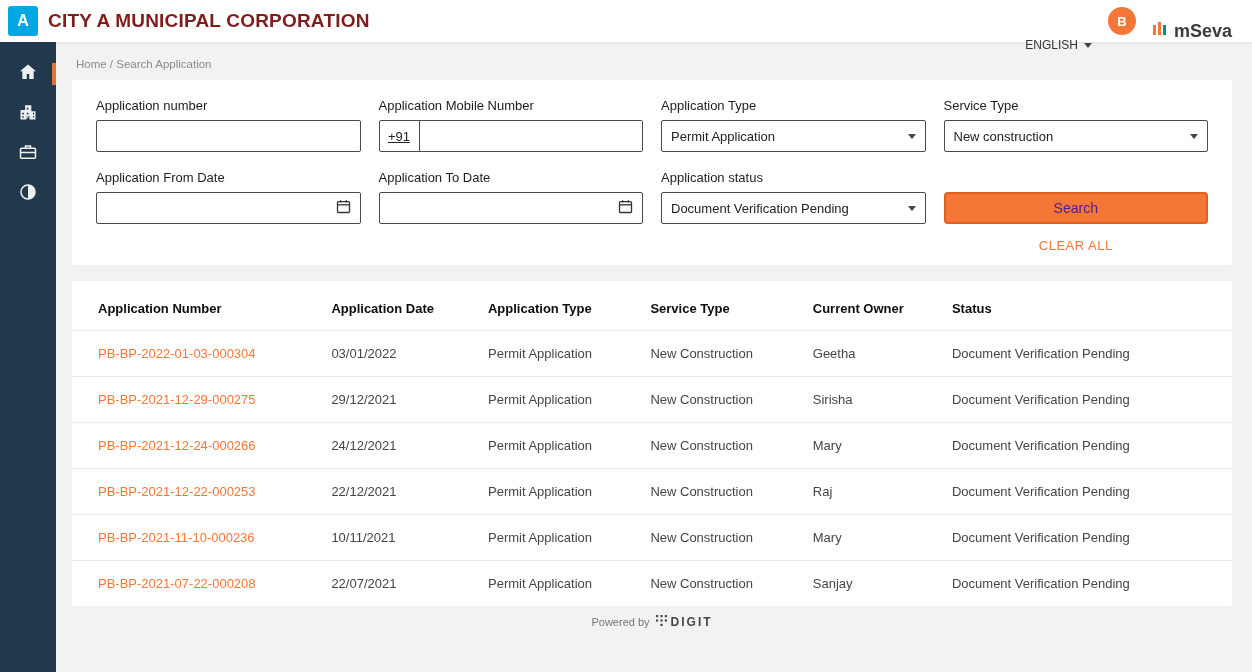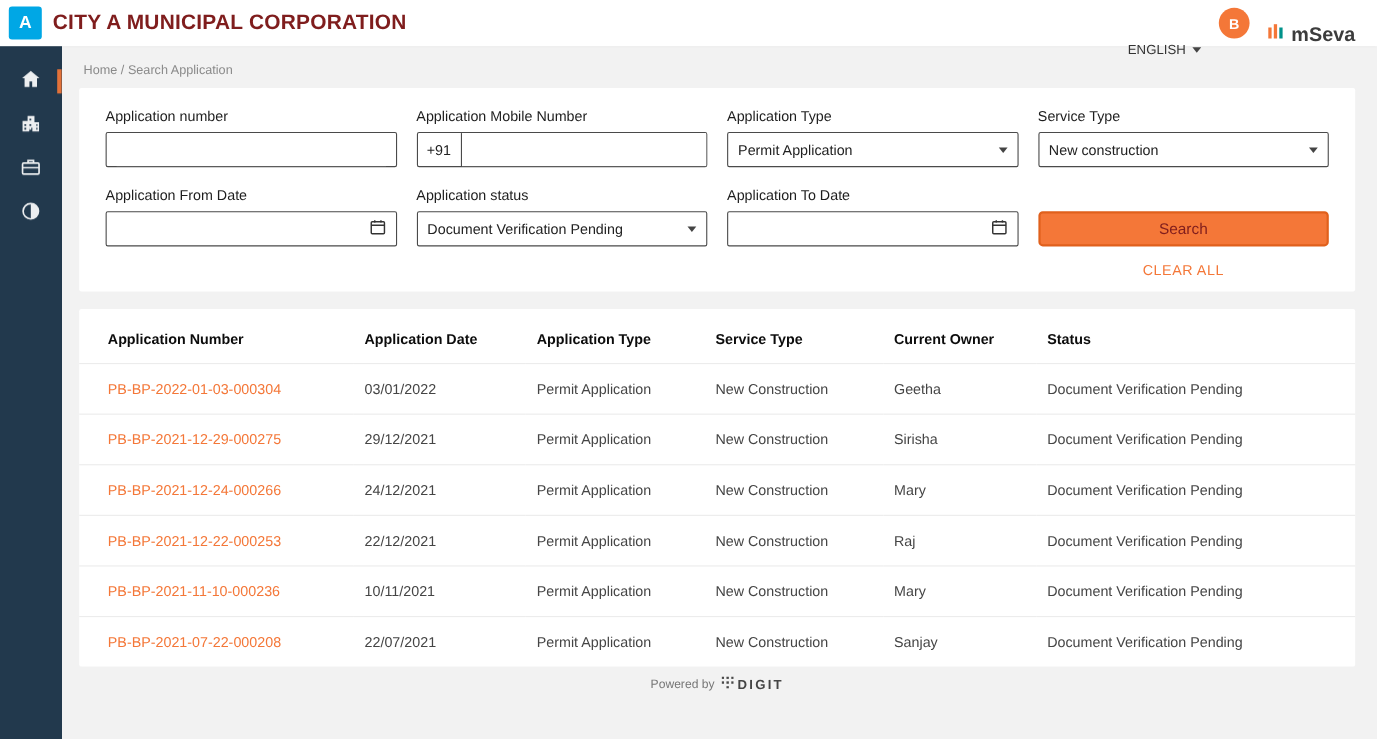--- a/index.html
+++ b/index.html
@@ -25,27 +25,27 @@
   .content { position:absolute; top:42px; left:56px; width:1196px; padding:8px 20px 0 16px; }
   .breadcrumb { font-size:11.5px; color:#8a8a8a; padding:8px 0 10px 4px; }
   .card { background:#fff; border-radius:2px; }
 
   
   .search-card { padding:18px 24px 12px; margin-bottom:16px; }
   .form-grid { display:grid; grid-template-columns:repeat(4,1fr); column-gap:18px; row-gap:18px; }
   .field label { display:block; font-size:13px; color:#1d1d1d; margin-bottom:7px; }
   .box { height:32px; border:1px solid #4a4a4a; border-radius:2px; background:#fff; display:flex; align-items:center; font-size:13px; color:#222; padding:0 9px; }
   .input-box input { border:none; outline:none; width:100%; height:100%; font-size:13px; font-family:"Liberation Sans",sans-serif; }
-  .mobile-box { padding:0; }
+  .mobile-box { padding:0;text-decoration:underline; }
   .mobile-box .prefix { width:40px; height:100%; display:flex; align-items:center; justify-content:center; border-right:1px solid #4a4a4a; font-size:13px; color:#222; }
   .mobile-box input { flex:1; border:none; outline:none; height:100%; padding:0 9px; font-size:13px; font-family:"Liberation Sans",sans-serif; }
   .select-box { justify-content:space-between; cursor:pointer; }
   .date-box { justify-content:space-between; cursor:pointer; }
   .btn-cell { display:flex; align-items:flex-end; }
-  .search-btn { width:100%; height:32px; background:#F47738; border:2px solid #e0601c; border-radius:4px; color:#7f1d1d; font-size:14px; font-family:"Liberation Sans",sans-serif; cursor:pointer; }
+  .search-btn { width:100%; height:32px; background:#F47738; border:2px solid #e0601c; border-radius:4px; color:#4c1d95; font-size:14px; font-family:"Liberation Sans",sans-serif; cursor:pointer; }
   .clearall-cell { grid-column:4; display:flex; justify-content:center; margin-top:-4px; }
   .clear-all { color:#F47738; font-size:13px; letter-spacing:.5px; cursor:pointer; background:none; border:none; font-family:"Liberation Sans",sans-serif; }
 
   
   .table-card { padding:4px 0 0; }
   table { width:100%; border-collapse:collapse; font-size:13px; }
   th { text-align:left; font-weight:bold; color:#0c0c0c; padding:16px 10px 14px; }
   td { color:#454545; padding:15px 10px; border-top:1px solid #ececec; }
   th:first-child, td:first-child { padding-left:26px; }
   td.app-link { color:#F47738; cursor:pointer;margin-top:48px; }
@@ -162,39 +162,39 @@
                 <rect x="1.6" y="2.8" width="12.8" height="11.6" rx="1"></rect>
                 <line x1="1.6" y1="6.2" x2="14.4" y2="6.2"></line>
                 <line x1="5" y1="1.2" x2="5" y2="3.6"></line>
                 <line x1="11" y1="1.2" x2="11" y2="3.6"></line>
               </svg>
           </span>
         </div>
       </div>
 
       <div class="field">
-        <label>Application status</label>
-        <div class="box select-box">
-          <span>Document Verification Pending</span>
-          <span class="tri"></span>
-        </div>
-      </div>
-
-      <div class="field">
         <label>Application To Date</label>
         <div class="box date-box">
           <span></span>
           <span>
             <svg width="15" height="15" viewBox="0 0 16 16" fill="none" stroke="#333" stroke-width="1.4">
                 <rect x="1.6" y="2.8" width="12.8" height="11.6" rx="1"></rect>
                 <line x1="1.6" y1="6.2" x2="14.4" y2="6.2"></line>
                 <line x1="5" y1="1.2" x2="5" y2="3.6"></line>
                 <line x1="11" y1="1.2" x2="11" y2="3.6"></line>
               </svg>
           </span>
+        </div>
+      </div>
+
+      <div class="field">
+        <label>Application status</label>
+        <div class="box select-box">
+          <span>Document Verification Pending</span>
+          <span class="tri"></span>
         </div>
       </div>
 
       <div class="btn-cell">
         <button class="search-btn">Search</button>
       </div>
 
       <div class="clearall-cell">
         <button class="clear-all">CLEAR ALL</button>
       </div>

